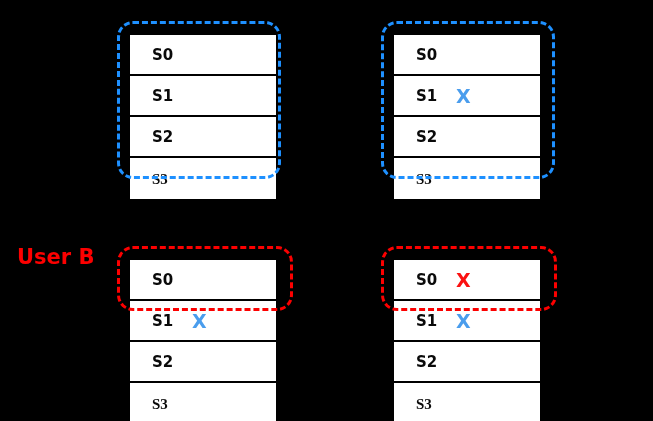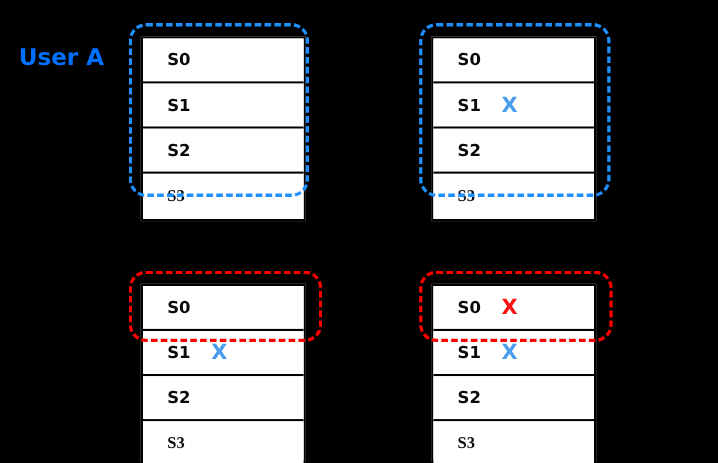--- a/index.html
+++ b/index.html
@@ -89,21 +89,20 @@
     pointer-events: none;
   }
   .dash-box.blue { border-color: #1e90ff; }
   .dash-box.red  { border-color: #fc0000; }
 </style>
 </head>
 <body>
 
 <div class="stage">
 
-  <div class="user-label a">User A</div>
 
   <div class="dash-box blue" style="left:117px; top:21px; width:164px; height:158px;"></div>
   <div class="slot-table" style="left:128px; top:33px; width:150px; height:168px;">
     <div class="slot-row">
       <span class="slot-label">S0</span>
 
     </div>
     <div class="slot-row">
       <span class="slot-label">S1</span>
 
@@ -131,20 +130,21 @@
     <div class="slot-row">
       <span class="slot-label">S2</span>
 
     </div>
     <div class="slot-row">
       <span class="slot-label">S3</span>
 
     </div>
   </div>
 
+  <div class="user-label b">User B</div>
 
   <div class="dash-box red" style="left:117px; top:246px; width:176px; height:65px;"></div>
   <div class="slot-table" style="left:128px; top:258px; width:150px; height:162px;">
     <div class="slot-row">
       <span class="slot-label">S0</span>
 
     </div>
     <div class="slot-row">
       <span class="slot-label">S1</span>
       <span class="slot-mark blue">X</span>

